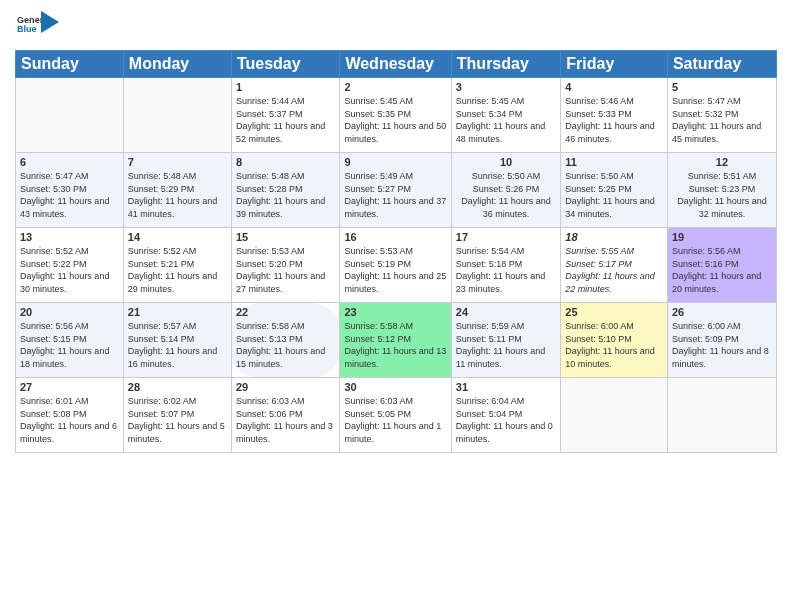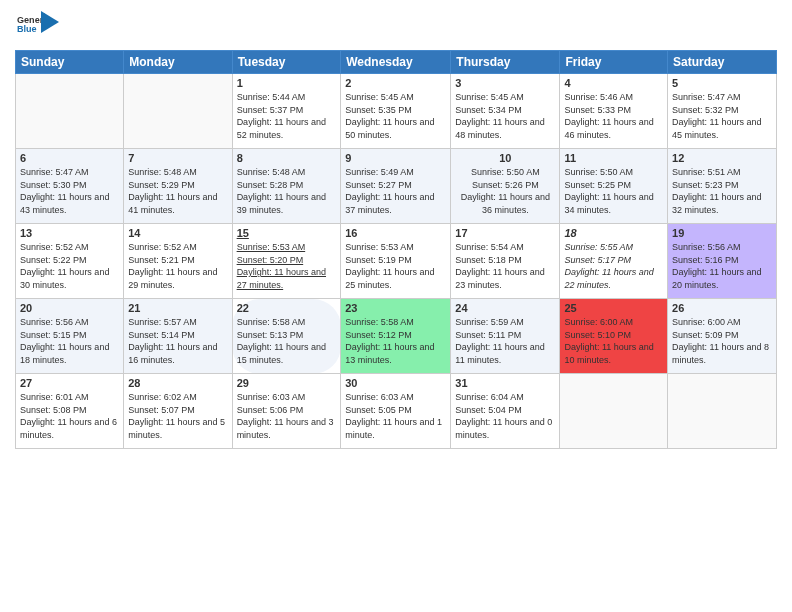--- a/index.html
+++ b/index.html
@@ -48,21 +48,21 @@
     .calendar {
       width: 100%;
       border-collapse: collapse;
       border: 1px solid #ccc;
     }
     .calendar th {
       background: #3377bb;
       color: #fff;
       text-align: left;
       padding: 4px 5px;
-      font-size: 12px;
+      font-size: 16px;
       font-weight: bold;
       border: 1px solid #4488cc;
     }
     .calendar td {
       border: 1px solid #ccc;
       vertical-align: top;
       padding: 3px 4px;
       font-size: 9.5px;
       color: #333;
       width: 113px;
@@ -197,41 +197,41 @@
             <div class="day-info">Sunrise: 5:50 AM</div>
             <div class="day-info">Sunset: 5:26 PM</div>
             <div class="day-info">Daylight: 11 hours and 36 minutes.</div>
           </td>
           <td style="background: rgb(240, 244, 250);">
             <span class="day-num">11</span>
             <div class="day-info">Sunrise: 5:50 AM</div>
             <div class="day-info">Sunset: 5:25 PM</div>
             <div class="day-info">Daylight: 11 hours and 34 minutes.</div>
           </td>
-          <td style="background: rgb(240, 244, 250);">
+          <td style="background: rgb(240, 244, 250); text-align: center;">
             <span class="day-num">12</span>
             <div class="day-info">Sunrise: 5:51 AM</div>
             <div class="day-info">Sunset: 5:23 PM</div>
             <div class="day-info">Daylight: 11 hours and 32 minutes.</div>
           </td>
         </tr>
         <tr>
           <td style="background: rgb(255, 255, 255);">
             <span class="day-num">13</span>
             <div class="day-info">Sunrise: 5:52 AM</div>
             <div class="day-info">Sunset: 5:22 PM</div>
             <div class="day-info">Daylight: 11 hours and 30 minutes.</div>
           </td>
           <td style="background: rgb(255, 255, 255);">
             <span class="day-num">14</span>
             <div class="day-info">Sunrise: 5:52 AM</div>
             <div class="day-info">Sunset: 5:21 PM</div>
             <div class="day-info">Daylight: 11 hours and 29 minutes.</div>
           </td>
-          <td style="background: rgb(255, 255, 255); text-decoration: underline;">
+          <td style="background: rgb(255, 255, 255);">
             <span class="day-num">15</span>
             <div class="day-info">Sunrise: 5:53 AM</div>
             <div class="day-info">Sunset: 5:20 PM</div>
             <div class="day-info">Daylight: 11 hours and 27 minutes.</div>
           </td>
           <td style="background: rgb(255, 255, 255);">
             <span class="day-num">16</span>
             <div class="day-info">Sunrise: 5:53 AM</div>
             <div class="day-info">Sunset: 5:19 PM</div>
             <div class="day-info">Daylight: 11 hours and 25 minutes.</div>
@@ -279,21 +279,21 @@
             <div class="day-info">Sunrise: 5:58 AM</div>
             <div class="day-info">Sunset: 5:12 PM</div>
             <div class="day-info">Daylight: 11 hours and 13 minutes.</div>
           </td>
           <td style="background: rgb(240, 244, 250);">
             <span class="day-num">24</span>
             <div class="day-info">Sunrise: 5:59 AM</div>
             <div class="day-info">Sunset: 5:11 PM</div>
             <div class="day-info">Daylight: 11 hours and 11 minutes.</div>
           </td>
-          <td style="background: #ef4444;">
+          <td style="background: #fef9c3;">
             <span class="day-num">25</span>
             <div class="day-info">Sunrise: 6:00 AM</div>
             <div class="day-info">Sunset: 5:10 PM</div>
             <div class="day-info">Daylight: 11 hours and 10 minutes.</div>
           </td>
           <td style="background: rgb(240, 244, 250);">
             <span class="day-num">26</span>
             <div class="day-info">Sunrise: 6:00 AM</div>
             <div class="day-info">Sunset: 5:09 PM</div>
             <div class="day-info">Daylight: 11 hours and 8 minutes.</div>

